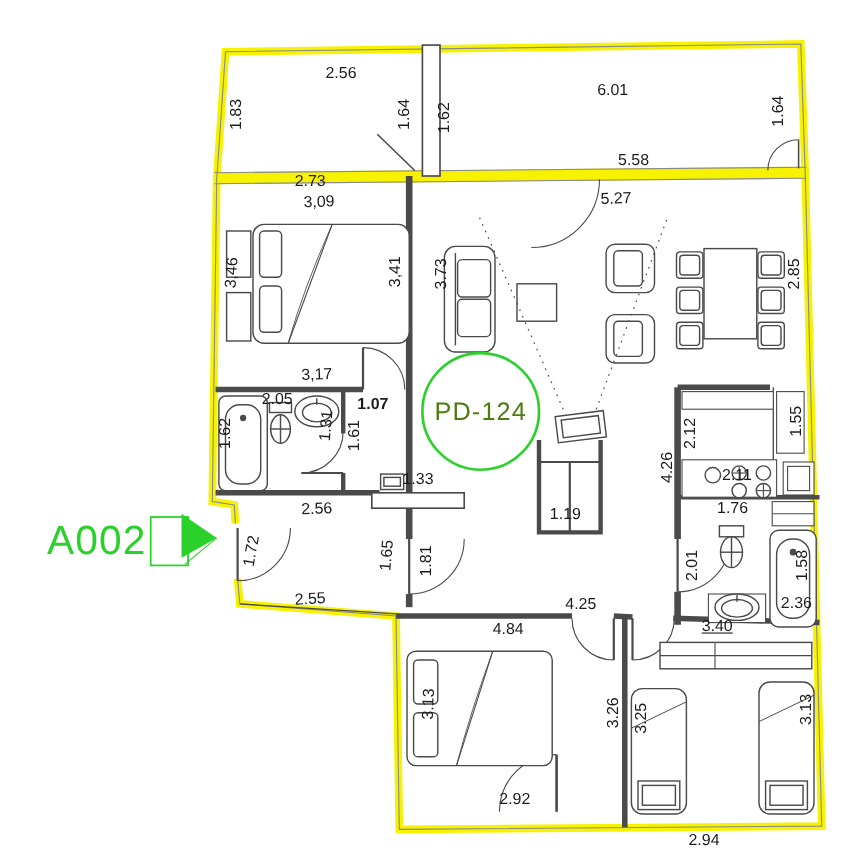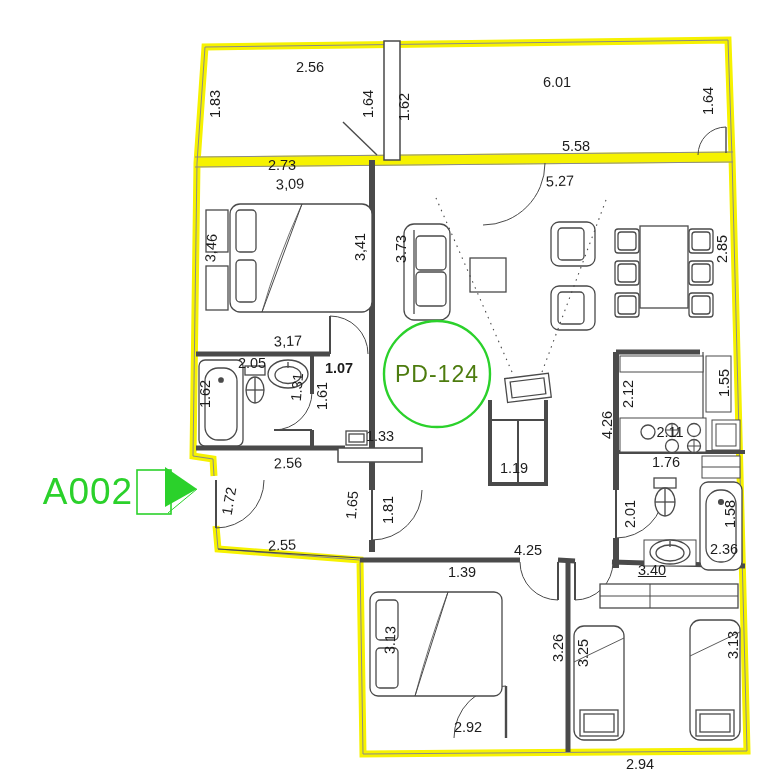--- a/index.html
+++ b/index.html
@@ -299,21 +299,21 @@
       <span class="dim" style="left: 666px; top: 462px; transform: translate(-50%, -50%) rotate(0deg);">1.76</span>
       <span class="dim" style="left: 229px; top: 501px; transform: translate(-50%, -50%) rotate(-80deg);">1.72</span>
       <span class="dim" style="left: 352px; top: 505px; transform: translate(-50%, -50%) rotate(-85deg);">1.65</span>
       <span class="dim" style="left: 388px; top: 510px; transform: translate(-50%, -50%) rotate(-90deg);">1.81</span>
       <span class="dim" style="left: 282px; top: 545px; transform: translate(-50%, -50%) rotate(-3deg);">2.55</span>
       <span class="dim" style="left: 630px; top: 514px; transform: translate(-50%, -50%) rotate(-90deg);">2.01</span>
       <span class="dim" style="left: 730px; top: 514px; transform: translate(-50%, -50%) rotate(-90deg);">1.58</span>
       <span class="dim" style="left: 700px; top: 549px; transform: translate(-50%, -50%) rotate(0deg); margin-left: 24px;">2.36</span>
       <span class="dim" style="left: 652px; top: 570px; transform: translate(-50%, -50%) rotate(0deg); text-decoration: underline;">3.40</span>
       <span class="dim" style="left: 528px; top: 550px; transform: translate(-50%, -50%) rotate(0deg);">4.25</span>
-      <span class="dim" style="left: 462px; top: 572px; transform: translate(-50%, -50%) rotate(0deg);">1.39</span>
+      <span class="dim" style="left: 462px; top: 572px; transform: translate(-50%, -50%) rotate(0deg);">4.84</span>
       <span class="dim" style="left: 390px; top: 640px; transform: translate(-50%, -50%) rotate(-88deg);">3.13</span>
       <span class="dim" style="left: 558px; top: 648px; transform: translate(-50%, -50%) rotate(-90deg);">3.26</span>
       <span class="dim" style="left: 583px; top: 653px; transform: translate(-50%, -50%) rotate(-90deg);">3.25</span>
       <span class="dim" style="left: 733px; top: 645px; transform: translate(-50%, -50%) rotate(-90deg);">3.13</span>
       <span class="dim" style="left: 468px; top: 727px; transform: translate(-50%, -50%) rotate(0deg);">2.92</span>
       <span class="dim" style="left: 640px; top: 764px; transform: translate(-50%, -50%) rotate(0deg);">2.94</span>
     </div>
 
 </div>
 

